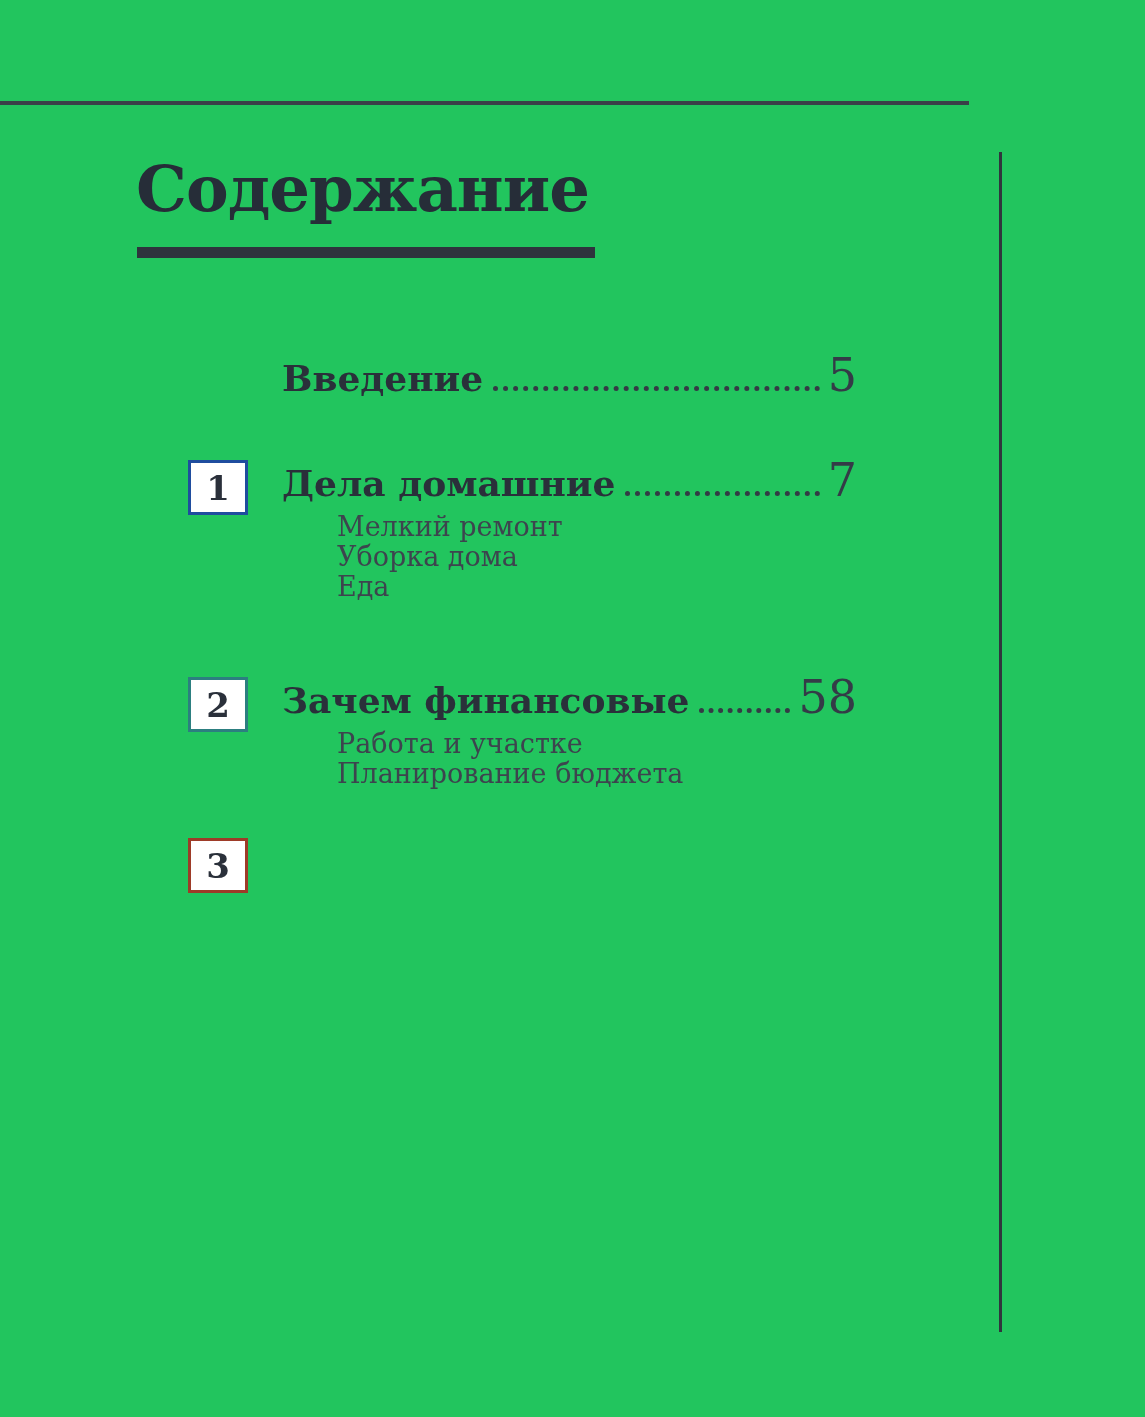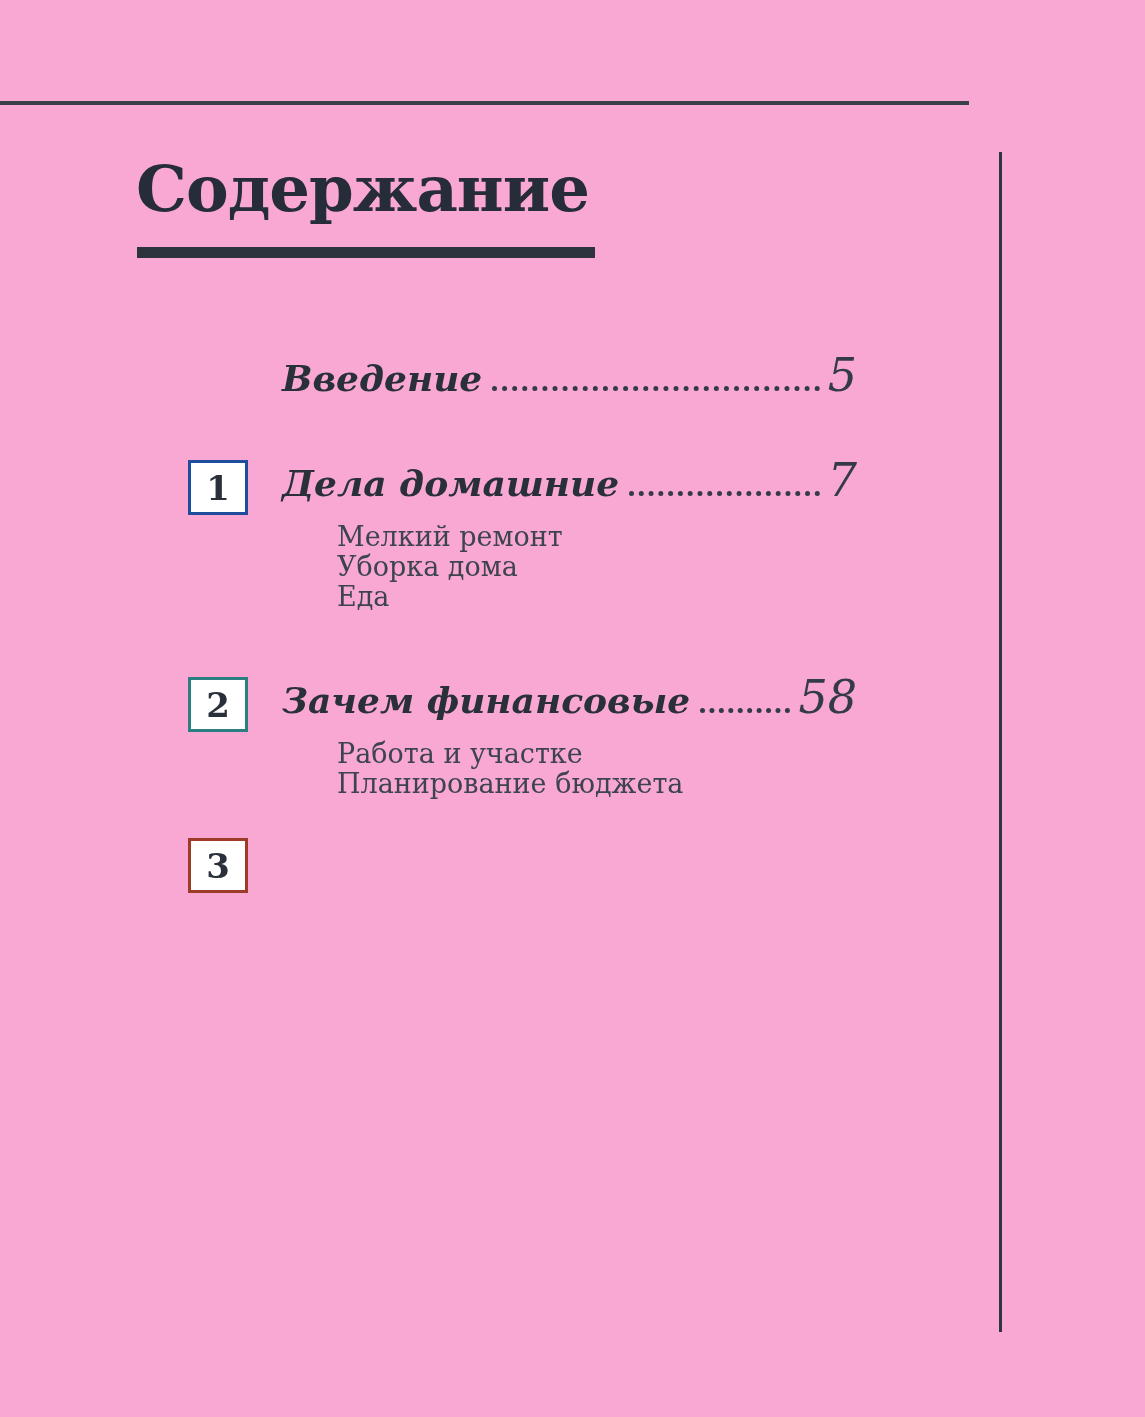--- a/index.html
+++ b/index.html
@@ -1,20 +1,20 @@
 <!DOCTYPE html>
 <html lang="ru"><head>
 <meta charset="utf-8">
 <style>
   html, body { margin: 0; padding: 0; background: #ffffff; }
   .canvas {
     position: relative;
     width: 1145px;
     height: 1417px;
-    background: #f9a8d4;
+    background: #22c55e;
     overflow: hidden;
     font-family: "DejaVu Serif", "Liberation Serif", serif;
     color: #2a303a;
   }
 
   
   .rule-top {
     position: absolute;
     left: 0; top: 101px;
     width: 969px; height: 4px;
@@ -43,21 +43,20 @@
     left: 137px; top: 247px;
     width: 458px; height: 11px;
     background: #2e343d;
   }
 
   
   .entry-line {
     display: flex;
     align-items: baseline;
     width: 100%;
-    font-style: italic;
   }
   .entry-title {
     font-size: 36px;
     font-weight: bold;
     color: #2a303a;
     white-space: nowrap;
   }
   .leader {
     flex: 1;
     height: 5px;
@@ -100,21 +99,21 @@
     align-items: center;
     justify-content: center;
     font-size: 34px;
     font-weight: bold;
     color: #2a303a;
   }
   .section-content { flex: 1; min-width: 0; }
 
   .subs {
     list-style: none;
-    margin: 18px 0 0 0;
+    margin: 8px 0 0 0;
     padding: 0 0 0 55px;
     font-size: 27px;
     line-height: 30px;
     color: #3d444e;
   }
   .section.s3 .leader { margin-left: 34px; }
 </style>
 </head>
 <body>
 

